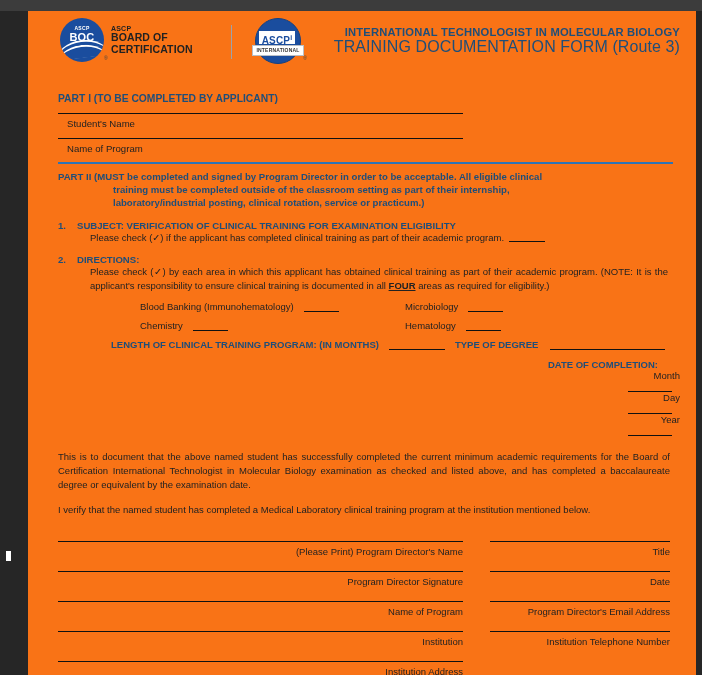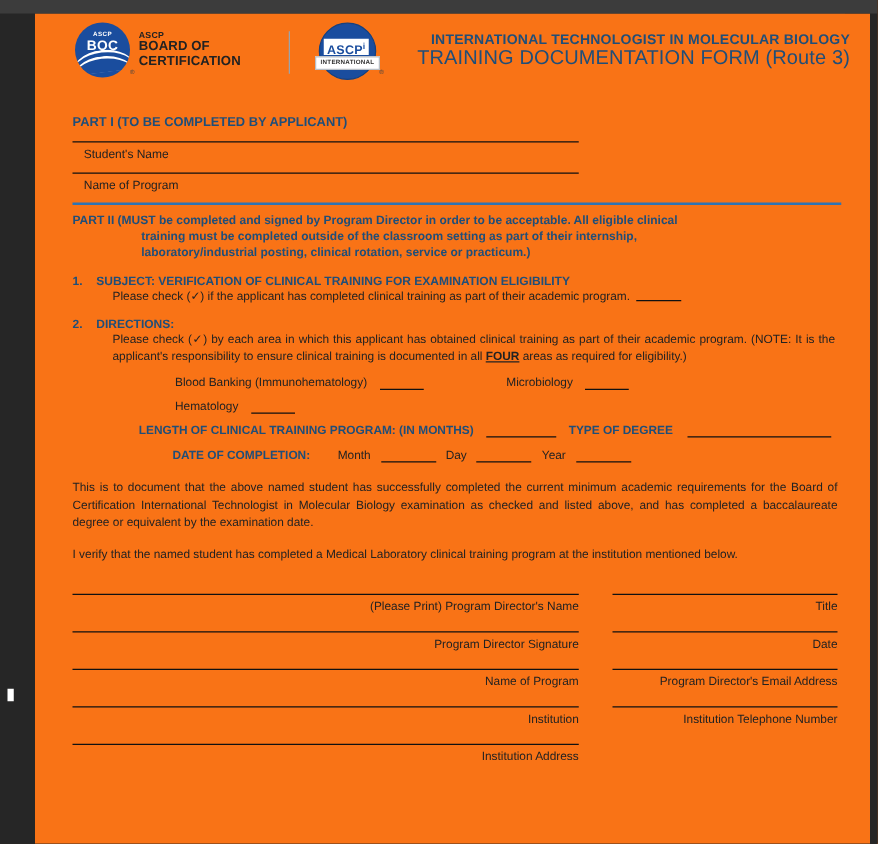--- a/index.html
+++ b/index.html
@@ -313,25 +313,26 @@
     color: #1f4e79;
     font-weight: bold;
     white-space: nowrap;
   }
   .blk-56 { width: 56px; border-bottom: 1px solid #111; margin: 0 10px; height: 10px; }
   .blk-115 { width: 115px; border-bottom: 1px solid #111; margin-left: 12px; height: 10px; }
   .blk-44 { width: 44px; border-bottom: 1px solid #111; margin: 0 8px; height: 10px; }
 
   .date-row {
     display: flex;
-    align-items: flex-start;
+    align-items: flex-end;
     margin-top: 9px;
-    margin-left: 80px;
+    margin-left: 27px;
     font-size: 9.5px;
     color: #222;
+    flex-direction: column;
   }
   .date-row .k {
     color: #1f4e79;
     font-weight: bold;
     margin-right: 22px;
   }
 
   .para {
     margin-top: 14px;
     font-size: 9.5px;
@@ -446,20 +447,24 @@
           <div class="area-cell col-a">
             <div class="nm">Blood Banking (Immunohematology)</div>
             <div class="area-blank"></div>
           </div>
           <div class="area-cell">
             <div class="nm">Microbiology</div>
             <div class="area-blank"></div>
           </div>
         </div>
         <div class="areas-row">
+          <div class="area-cell col-a">
+            <div class="nm">Chemistry</div>
+            <div class="area-blank"></div>
+          </div>
           <div class="area-cell">
             <div class="nm">Hematology</div>
             <div class="area-blank"></div>
           </div>
         </div>
       </div>
 
       <div class="len-row">
         <div class="k">LENGTH OF CLINICAL TRAINING PROGRAM: (IN MONTHS)</div>
         <div class="blk-56"></div>

